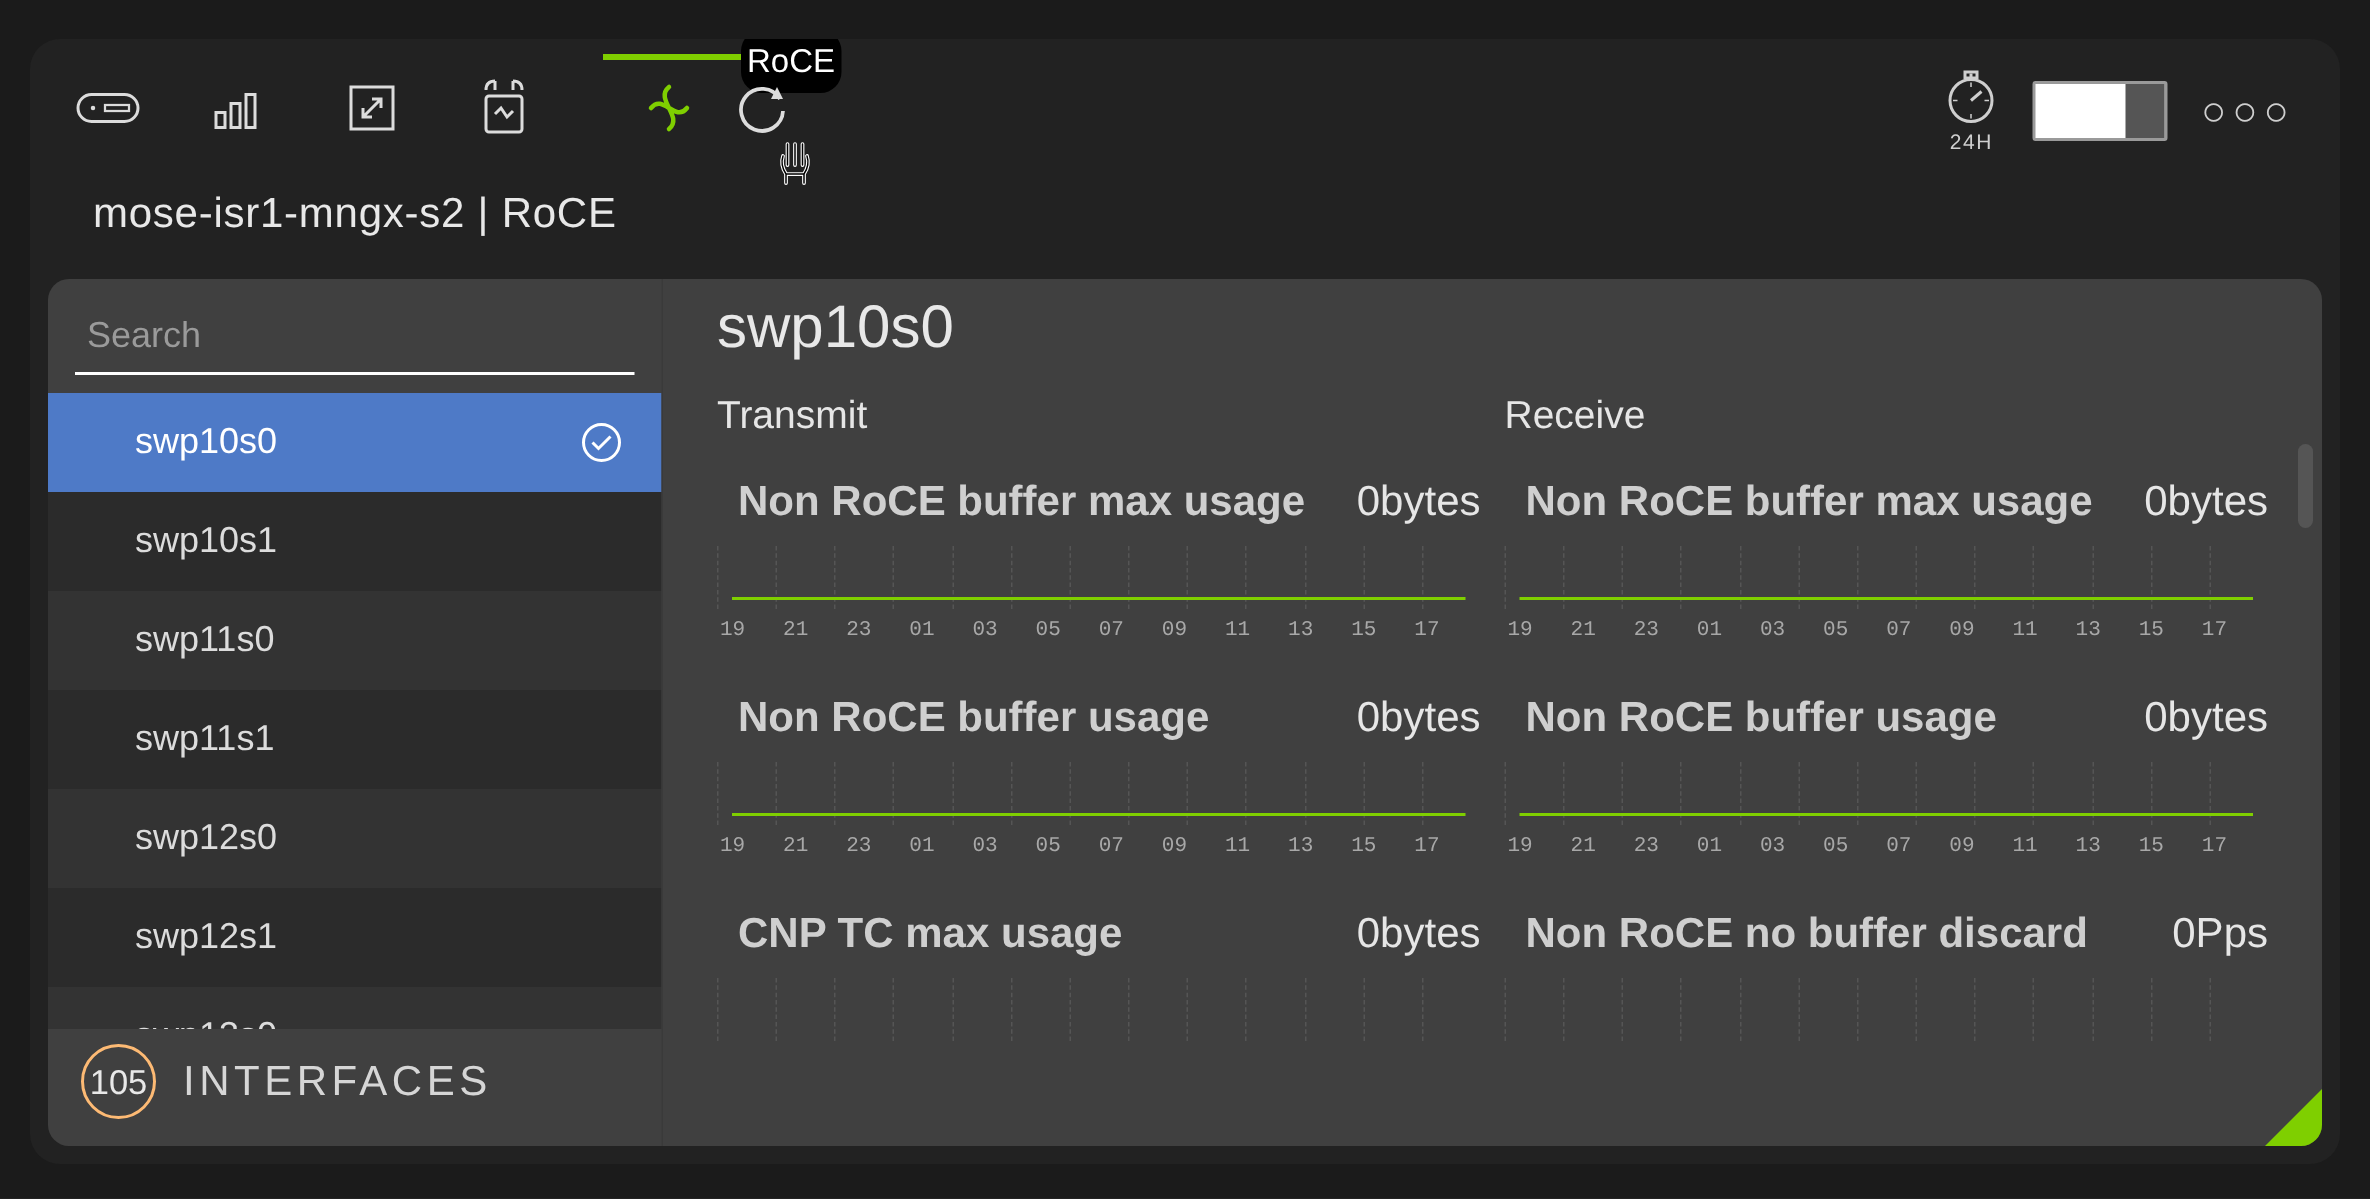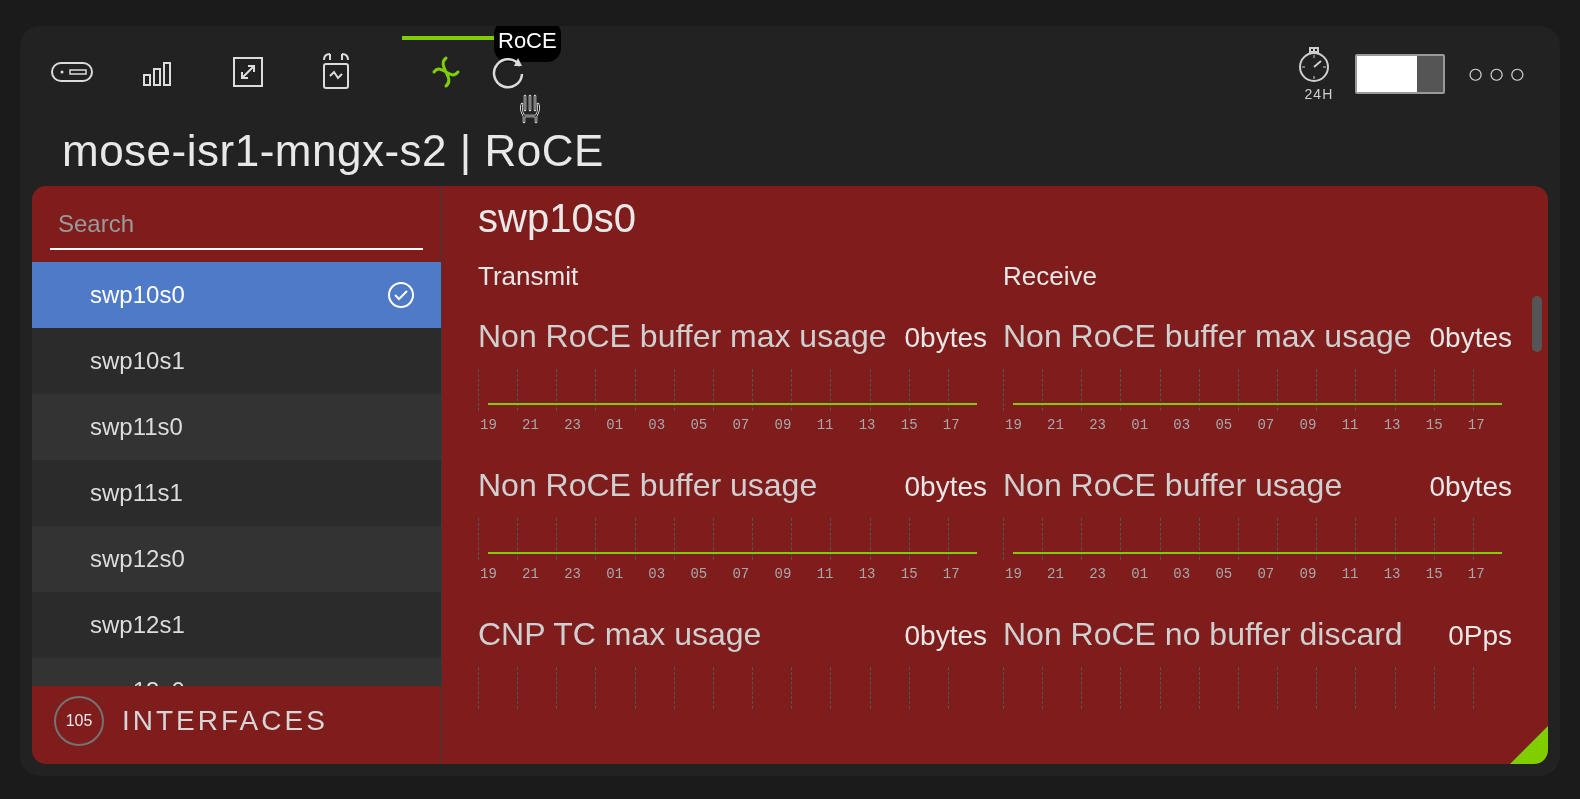--- a/index.html
+++ b/index.html
@@ -18,49 +18,49 @@
   *{box-sizing:border-box;}
   html,body{margin:0;padding:0;background:var(--bg);color:var(--txt);font-family:"Segoe UI",Arial,sans-serif;font-weight:300;width:1580px;height:799px;overflow:hidden;}
   .shell{padding:26px 20px 20px 20px;}
   .card{background:var(--panel);border-radius:20px;overflow:hidden;position:relative;height:750px;}
   .topbar{display:flex;align-items:flex-start;padding:10px 30px 0 30px;height:150px;}
   .icons{display:flex;align-items:center;gap:44px;padding-top:14px;}
   .icon-slot{width:44px;height:44px;display:flex;align-items:center;justify-content:center;position:relative;}
   .tab-active{border-top:4px solid var(--accent);margin-top:-14px;padding-top:10px;}
   .tab-active-wrap{display:flex;gap:18px;padding:0 22px;}
   .tooltip{position:absolute;top:-6px;left:480px;transform:translate(-6px,0);background:var(--black);color:#fff;padding:8px 4px;border-radius:14px;font-size:22px;font-weight:400;}
-  .title{position:absolute;left:42px;top:100px;font-size:44px;font-weight:300;letter-spacing:0.5px;color:#e8e8e8;}
+  .title{position:absolute;left:42px;top:100px;font-size:28px;font-weight:300;letter-spacing:0.5px;color:#e8e8e8;}
   .right-tools{margin-left:auto;display:flex;align-items:center;gap:22px;padding-top:10px;}
-  .clock-box{display:flex;flex-direction:column;align-items:flex-end;gap:2px;color:#cfcfcf;}
+  .clock-box{display:flex;flex-direction:column;align-items:center;gap:2px;color:#cfcfcf;}
   .clock-label{font-size:14px;letter-spacing:1px;}
   .toggle{width:90px;height:40px;background:#fff;border:2px solid #9a9a9a;border-radius:2px;position:relative;}
   .toggle::after{content:"";position:absolute;right:0;top:0;bottom:0;width:26px;background:#555;}
   .more-dots{font-size:28px;letter-spacing:4px;color:#cfcfcf;}
   .body{display:flex;height:calc(100% - 150px);padding:10px 12px 12px 12px;gap:0;}
-  .inner{background:#7f1d1d;border-radius:14px;flex:1;display:flex;overflow:hidden;position:relative;}
+  .inner{background:#404040;border-radius:14px;flex:1;display:flex;overflow:hidden;position:relative;}
   .sidebar{width:410px;display:flex;flex-direction:column;border-right:1px solid #3a3a3a;padding:12px 0 12px 0;}
   .search{margin:6px 18px 6px 18px;border-bottom:2px solid #fff;padding:6px 8px 10px 8px;color:var(--txt-dim);font-size:24px;}
   .list{flex:1;overflow:hidden;position:relative;margin-top:6px;}
   .row{height:66px;display:flex;align-items:center;padding-left:58px;font-size:24px;color:#dcdcdc;}
   .row.alt{background:var(--row-a);}
   .row.alt2{background:var(--row-b);}
   .row.sel{background:var(--blue);color:#fff;position:relative;}
   .row.sel .check{position:absolute;right:26px;}
   .scroll-thumb{position:absolute;right:2px;top:6px;width:8px;height:50px;background:#555;border-radius:4px;}
   .footer{display:flex;align-items:center;gap:18px;padding:10px 10px 6px 22px;}
-  .count-badge{width:50px;height:50px;border:2px solid #737373;border-radius:50%;display:flex;align-items:center;justify-content:center;font-size:16px;color:#e8e8e8;}
+  .count-badge{width:50px;height:50px;border:2px solid #fdba74;border-radius:50%;display:flex;align-items:center;justify-content:center;font-size:23px;color:#e8e8e8;}
   .footer-label{font-size:28px;letter-spacing:3px;color:#d6d6d6;font-weight:300;}
   .main{flex:1;padding:10px 36px 10px 36px;overflow:hidden;position:relative;}
   .if-title{font-size:40px;font-weight:300;color:#e8e8e8;margin:0 0 20px 0;}
   .cols{display:flex;gap:16px;}
   .col{flex:1;}
   .sec-title{font-size:26px;color:#e6e6e6;margin-bottom:26px;}
   .metric{margin-bottom:34px;}
   .metric-head{display:flex;align-items:baseline;justify-content:space-between;margin-bottom:14px;}
-  .metric-name{font-size:32px;color:#cfcfcf;font-weight:400;}
+  .metric-name{font-size:28px;color:#cfcfcf;font-weight:700;margin-left:14px;}
   .metric-val{font-size:28px;color:#e6e6e6;}
   .spark{height:42px;position:relative;margin-bottom:6px;}
   .spark .ticks{position:absolute;inset:0;display:flex;}
   .spark .ticks span{flex:1;border-left:1px dashed #555;}
   .spark .line{position:absolute;left:10px;right:10px;bottom:6px;height:2px;background:var(--accent);}
   .xaxis{display:flex;font-size:14px;color:#a8a8a8;padding:0 2px;font-family:Liberation Mono, monospace;}
   .xaxis span{flex:1;text-align:left;}
   .main-scroll{position:absolute;right:6px;top:110px;width:10px;height:56px;background:#555;border-radius:5px;}
   .corner{position:absolute;right:0;bottom:0;width:0;height:0;border-right:38px solid var(--accent);border-top:38px solid transparent;}
   .cursor{position:absolute;left:496px;top:66px;pointer-events:none;}

